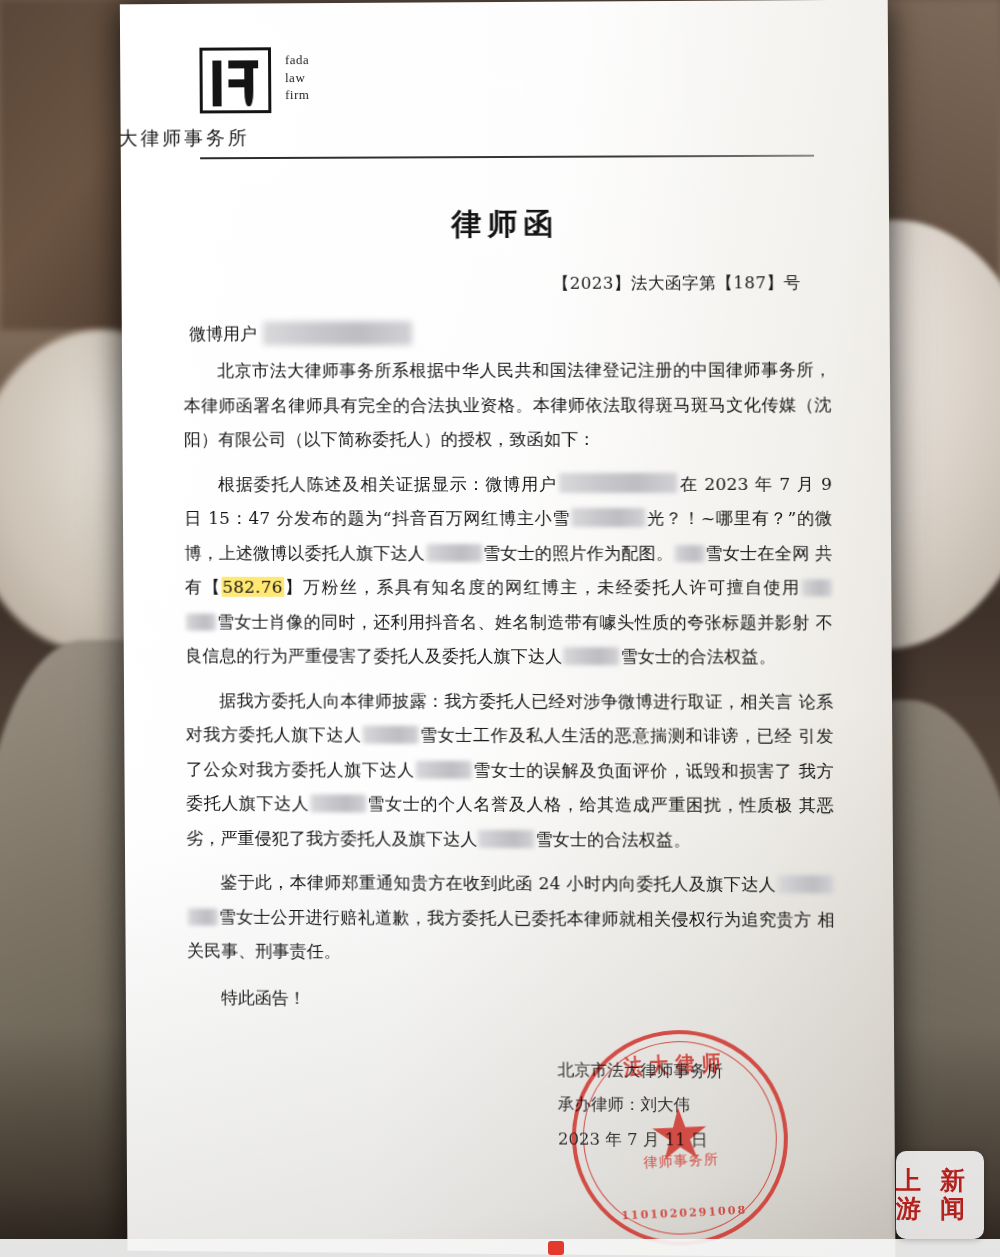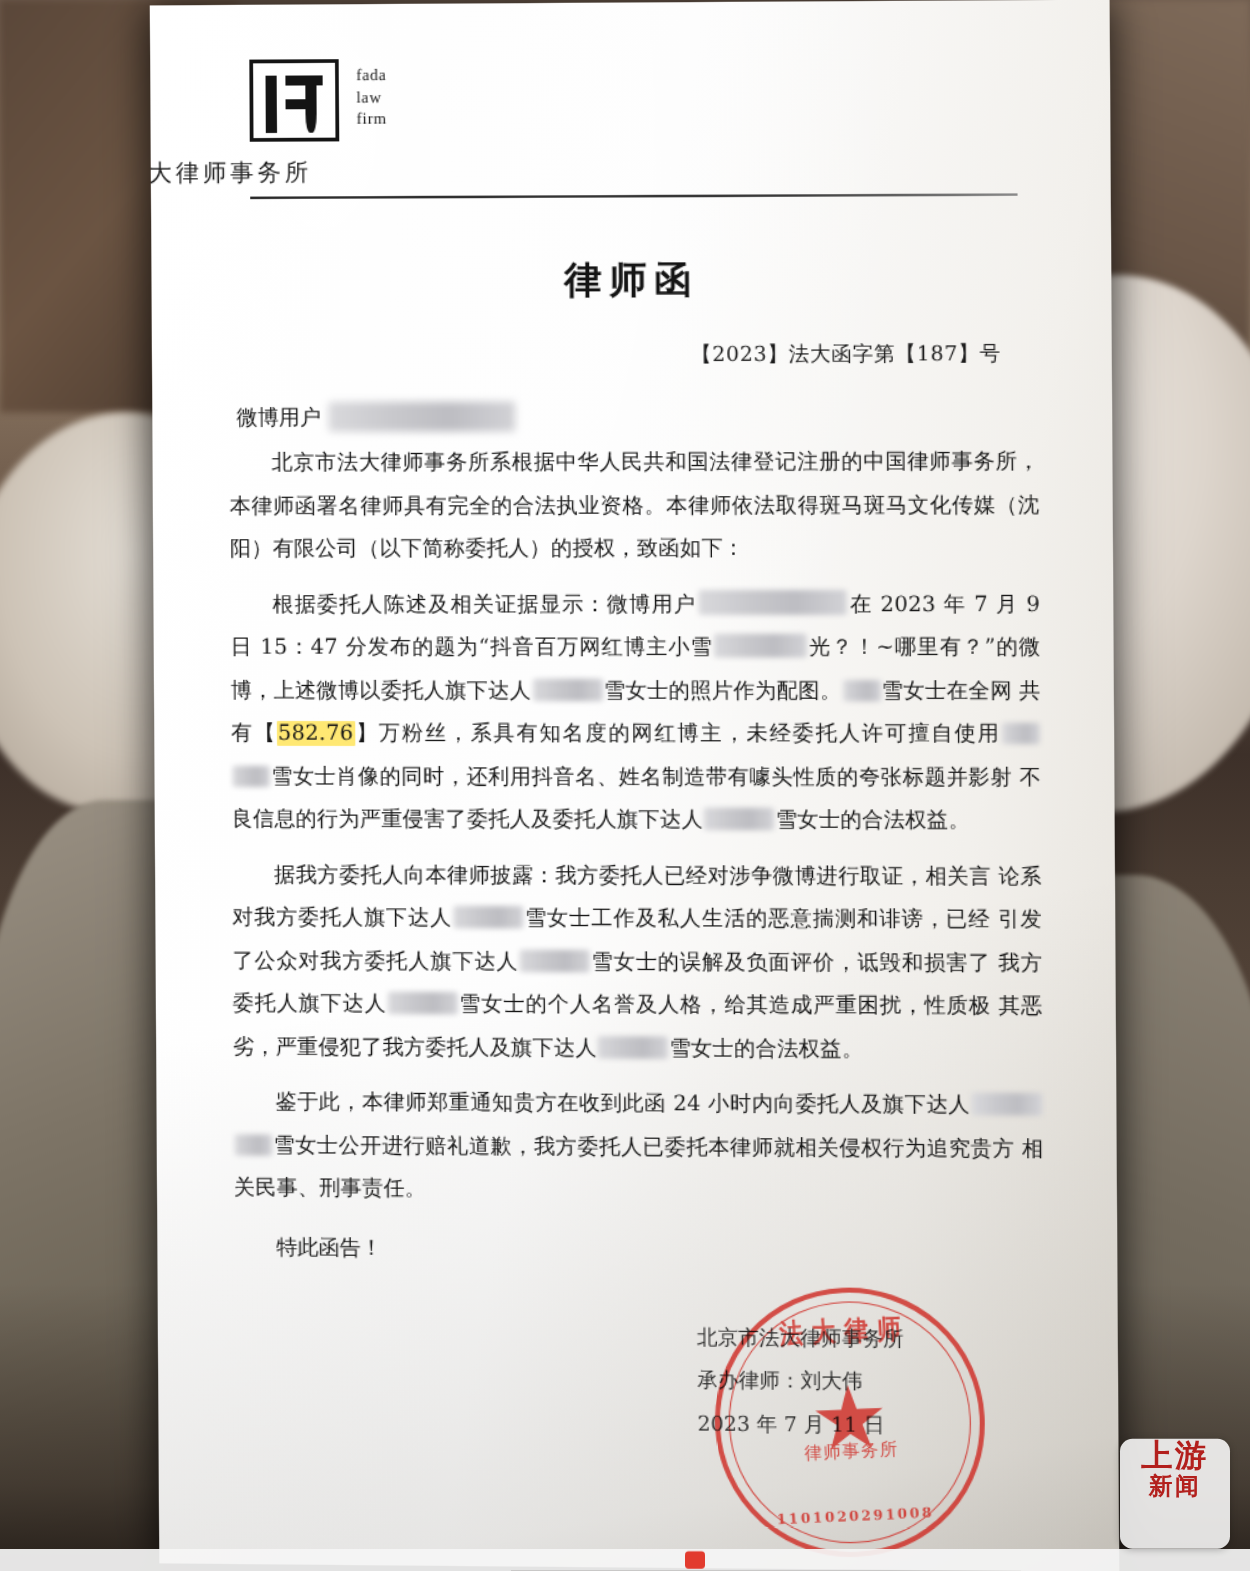--- a/index.html
+++ b/index.html
@@ -309,31 +309,31 @@
   .watermark {
     position: absolute;
     right: 16px;
     bottom: 18px;
     width: 88px;
     height: 88px;
     border-radius: 10px;
     background: rgba(255,255,255,0.86);
     color: #b3201d;
     display: flex;
-    flex-direction: column;
+    flex-direction: row;
     align-items: center;
     font-family: "DejaVu Serif", serif;
     font-size: 25px;
     line-height: 1.12;
     letter-spacing: 2px;
     font-weight: 700;
     z-index: 20;
     box-shadow: 0 1px 6px rgba(0,0,0,0.25);
   }
-  .wm-line2 { font-size: 19px; }
+  .wm-line2 { font-size: 25px; }
 
   
   .bottom-bar {
     position: absolute;
     left: 0; bottom: 0;
     width: 1000px; height: 18px;
     background: rgba(245,245,245,0.92);
     z-index: 15;
   }
   .bottom-bar .chip {

